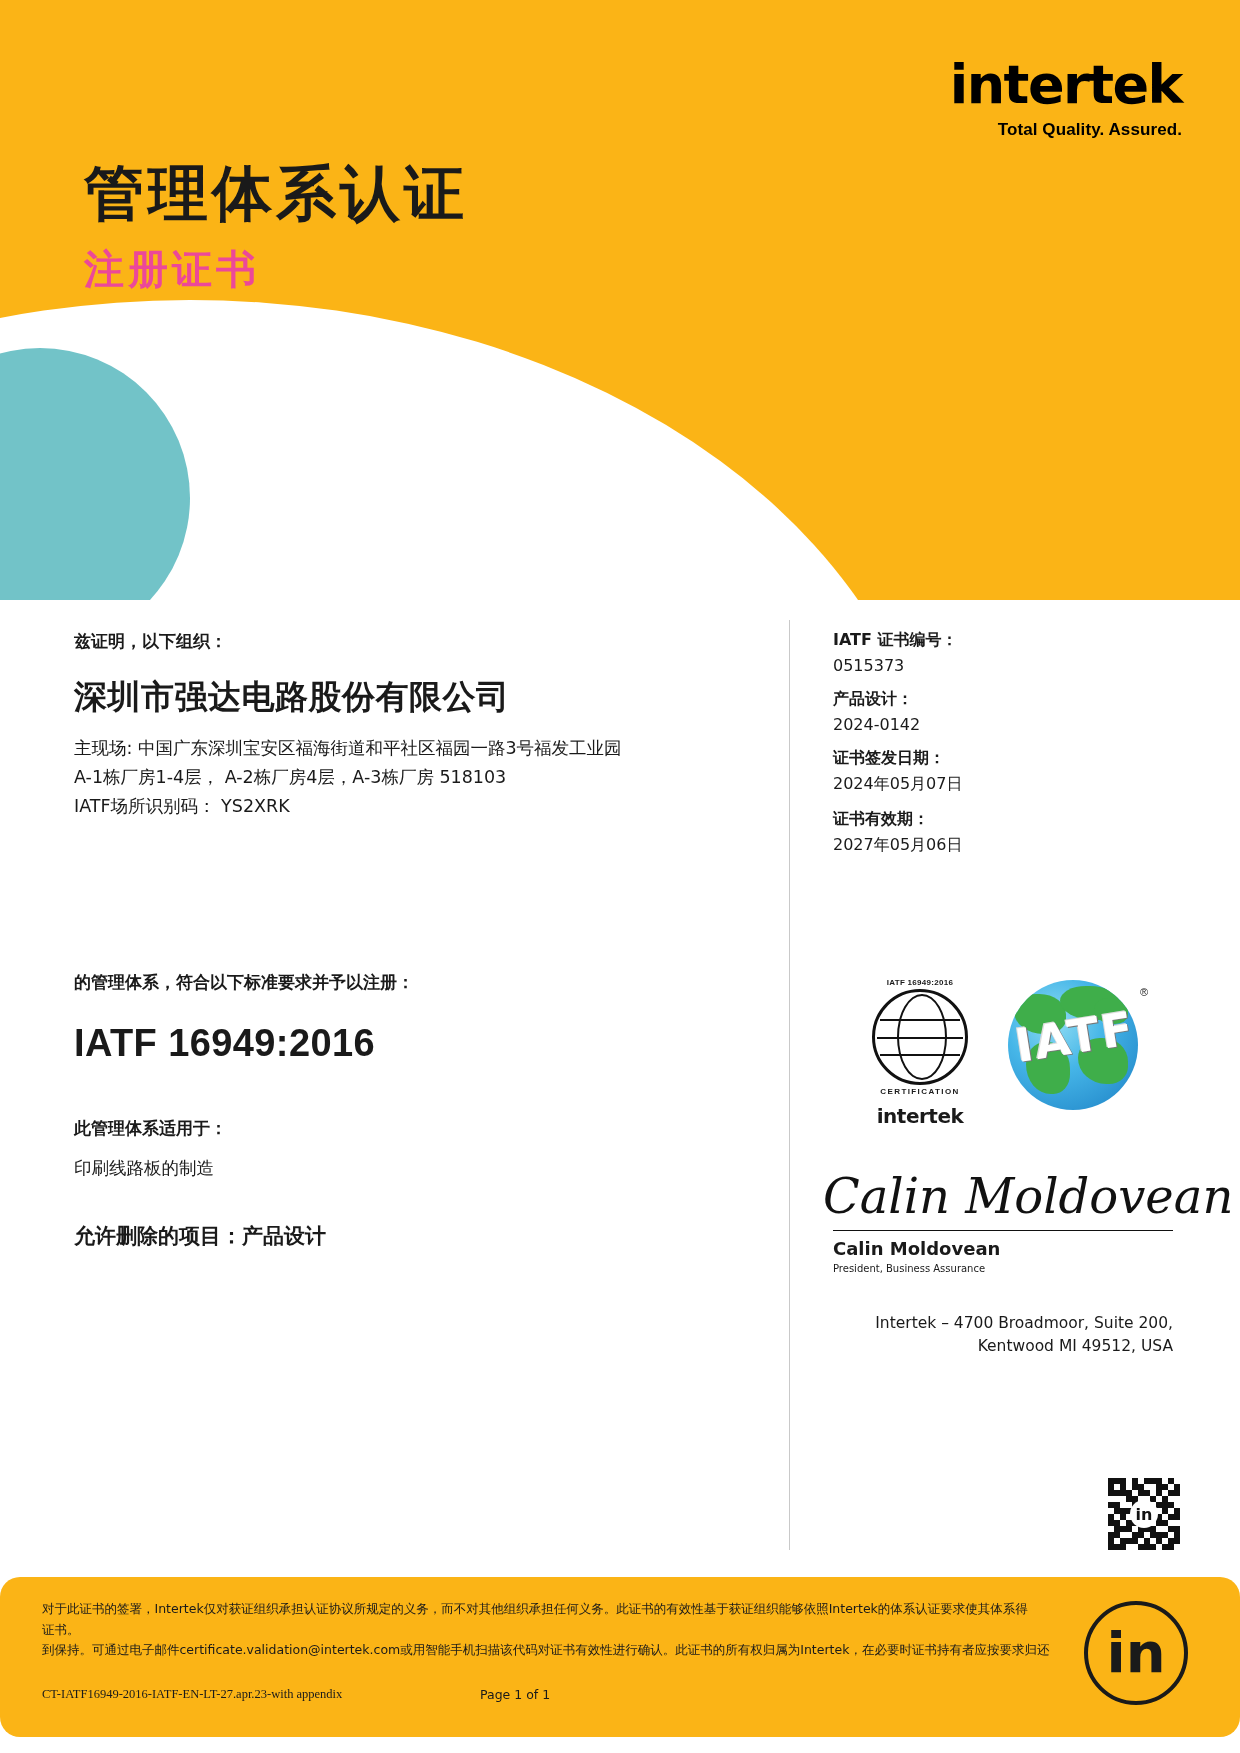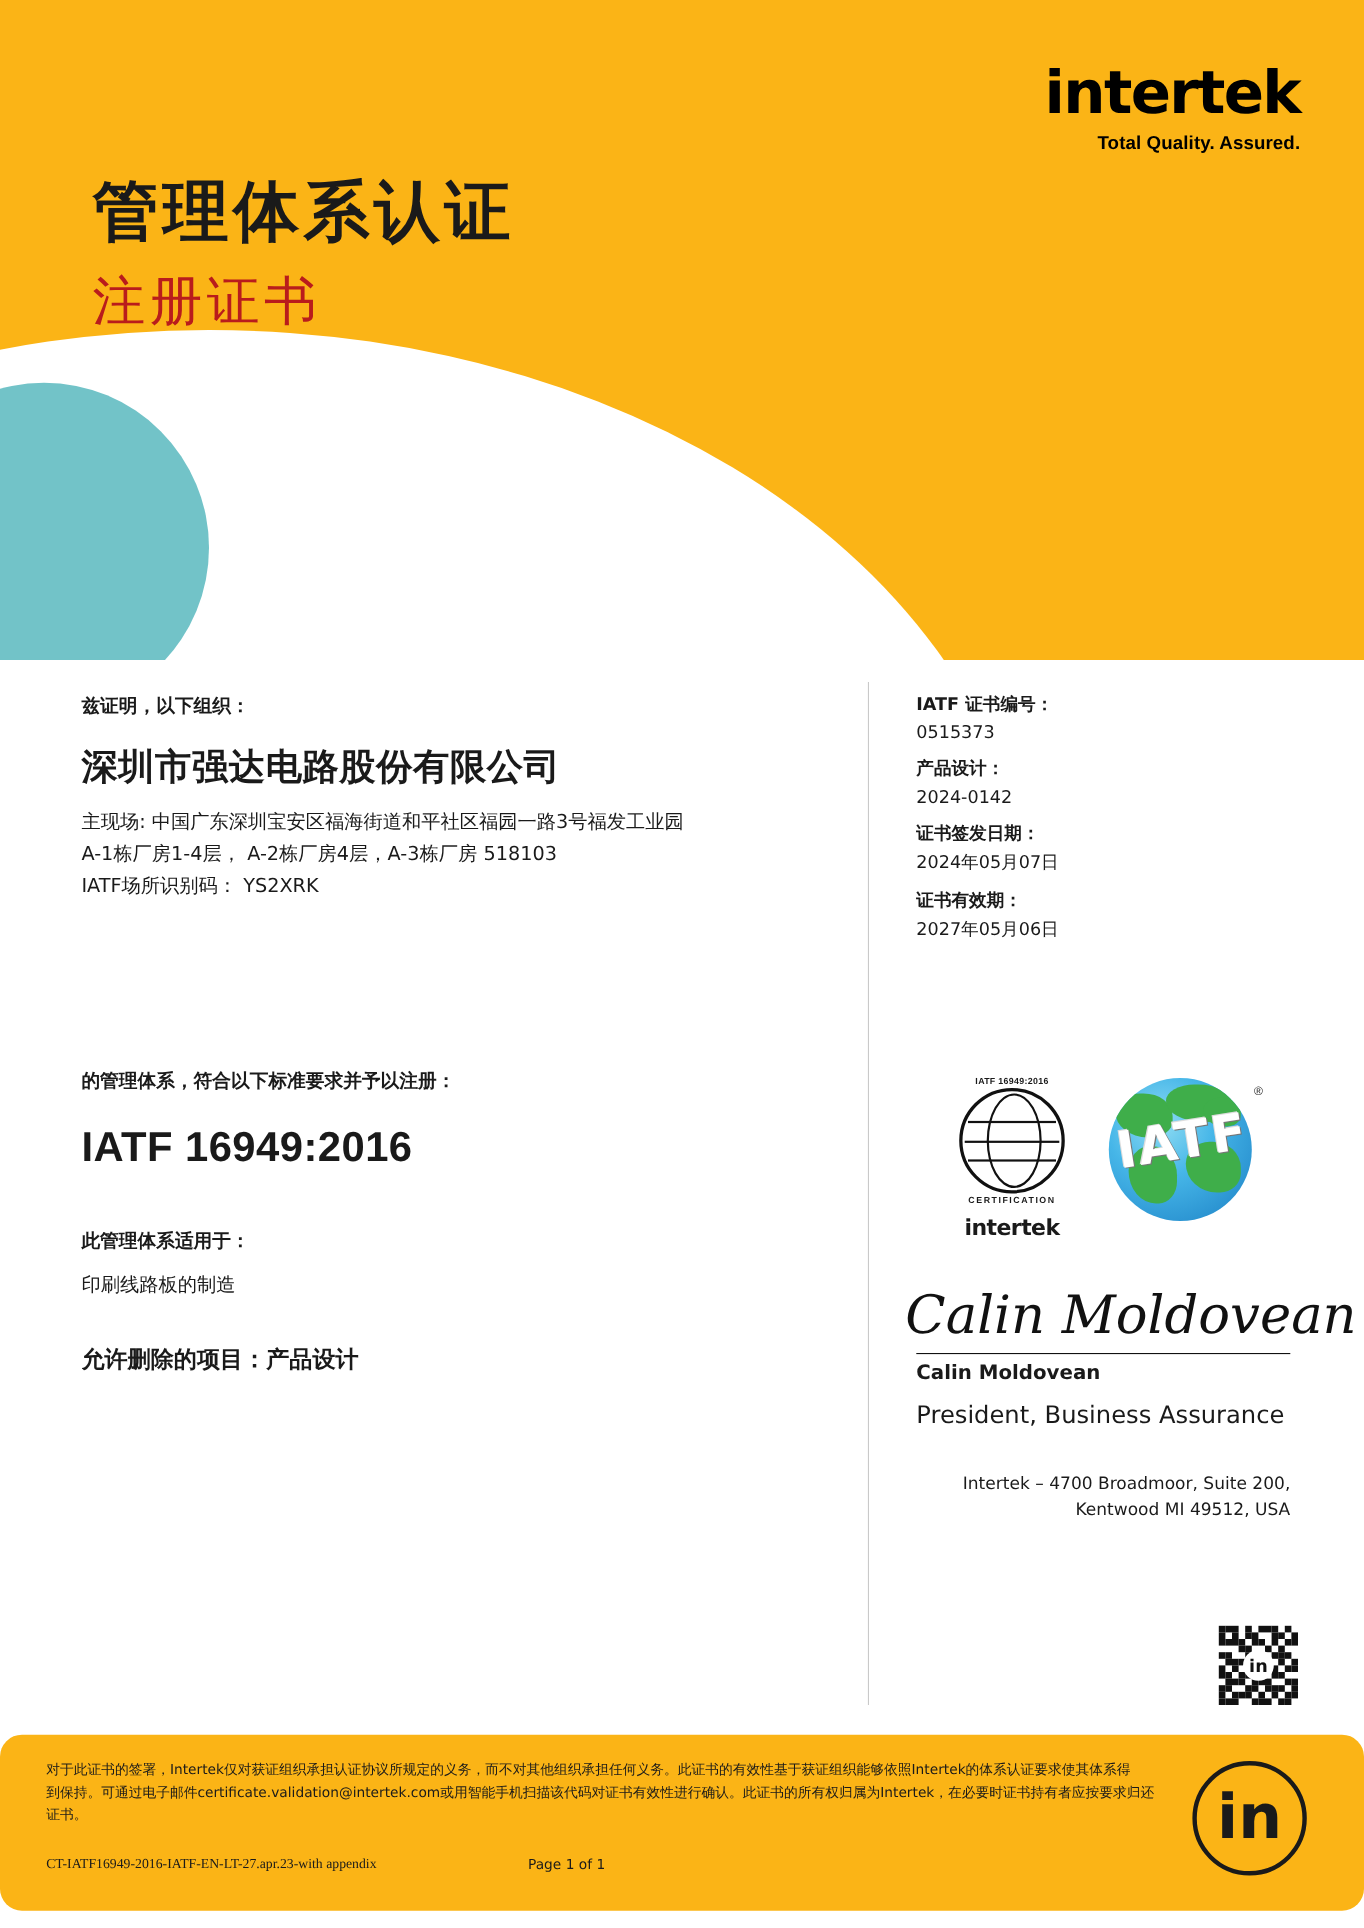--- a/index.html
+++ b/index.html
@@ -100,23 +100,23 @@
     font-weight: bold;
     color: #1a1a1a;
     letter-spacing: 4px;
     line-height: 1.18;
     font-family: "DejaVu Sans", sans-serif;
   }
   .title-cn-2 {
     position: absolute;
     left: 84px;
     top: 246px;
-    font-size: 48px;
-    font-weight: normal;
-    color: #b91c1c;
+    font-size: 40px;
+    font-weight: bold;
+    color: #ec4899;
     letter-spacing: 4px;
     line-height: 1.18;
     font-family: "DejaVu Sans", sans-serif;
   }
 
   
   .divider {
     position: absolute;
     left: 789px;
     top: 620px;
@@ -321,22 +321,22 @@
     color: #111;
     white-space: nowrap;
   }
   .sign-name {
     margin-top: 8px;
     font-size: 18px;
     font-weight: bold;
     font-family: "DejaVu Sans", sans-serif;
   }
   .sign-title {
-    font-size: 22px;
-    margin-top: 16px;
+    font-size: 10px;
+    margin-top: 4px;
     font-family: "DejaVu Sans", sans-serif;
   }
   .sign-addr {
     font-size: 15.5px;
     margin-top: 38px;
     line-height: 1.5;
     font-family: "DejaVu Sans", sans-serif;
     text-align: right;
   }
 
@@ -673,19 +673,19 @@
       <div></div>
       <div></div>
       <div class="off"></div>
   </div>
   <div class="qr-center">in</div>
 </div>
 
 <div class="footer">
   <div class="footer-text">
     <div>对于此证书的签署，Intertek仅对获证组织承担认证协议所规定的义务，而不对其他组织承担任何义务。此证书的有效性基于获证组织能够依照Intertek的体系认证要求使其体系得</div>
+    <div>证书。</div>
     <div>到保持。可通过电子邮件certificate.validation@intertek.com或用智能手机扫描该代码对证书有效性进行确认。此证书的所有权归属为Intertek，在必要时证书持有者应按要求归还</div>
-    <div>证书。</div>
   </div>
   <div class="footer-meta">CT-IATF16949-2016-IATF-EN-LT-27.apr.23-with appendix</div>
   <div class="footer-page">Page 1 of 1</div>
   <div class="footer-logo">in</div>
 </div>
 
 </body></html>

